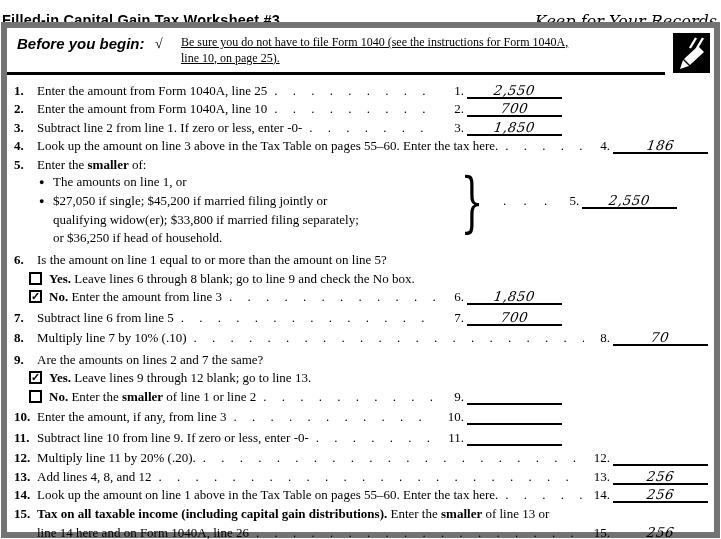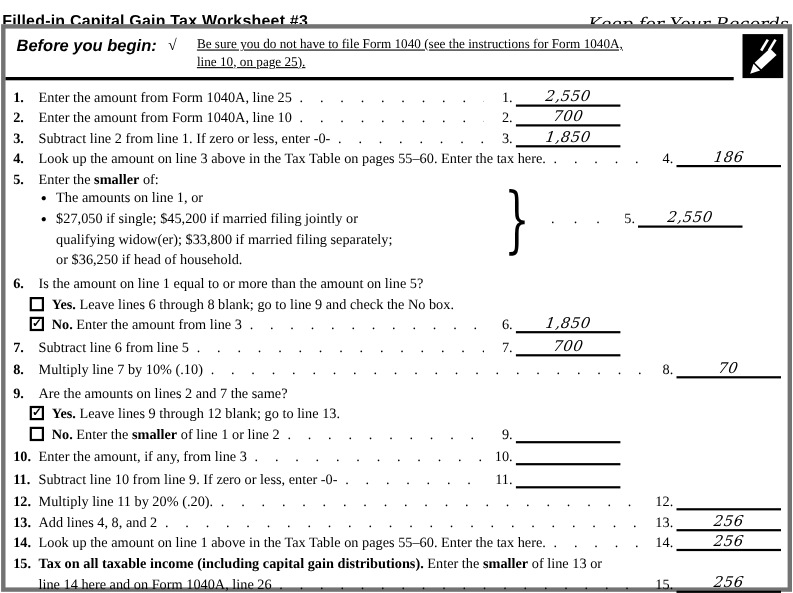--- a/index.html
+++ b/index.html
@@ -9,21 +9,21 @@
     background:#ffffff; color:#000000;
     font-family:"Liberation Serif", serif;
     font-size:13px;
     position:relative;
   }
   
   .hdr { display:flex; justify-content:space-between; align-items:flex-start; padding:12px 4px 0 2px; height:21px; }
   .hdr-title { font-family:"Liberation Sans", sans-serif; font-weight:bold; font-size:14.5px; letter-spacing:.2px; }
   .hdr-records { font-family:"DejaVu Serif", serif; font-style:italic; font-size:16px; }
   
-  .box { position:absolute; top:22px; left:1px; right:1px; bottom:1px; border:4px solid #737373; background:#fff; }
+  .box { position:absolute; top:22px; left:1px; right:1px; bottom:1px; border:6px solid #737373; background:#fff; }
   
   .before { position:relative; height:47px; padding:7px 0 0 10px; }
   .before-rule { position:absolute; left:0; right:49px; bottom:0; border-bottom:3px solid #000; }
   .byb { display:flex; align-items:flex-start; }
   .byb-label { font-family:"Liberation Sans", sans-serif; font-weight:bold; font-style:italic; font-size:15px; width:138px; flex:none; }
   .byb-check { width:26px; flex:none; font-size:14px; padding-top:1px; }
   .byb-text { width:408px; font-size:12px; line-height:15.5px;text-decoration:underline; }
   .pencil-box { position:absolute; top:5px; right:4px; width:37px; height:40px; background:#000; display:flex; align-items:center; justify-content:center; }
   
   .rows { padding:5px 6px 0 7px; }
@@ -249,21 +249,21 @@
       <span class="txt">Multiply line 11 by 20% (.20).</span>
       <span class="dots">. . . . . . . . . . . . . . . . . . . . . . . . . . . . . . . . . . . . . . . . . . . . . .</span>
       <span class="entry">
         <span class="lbl">12.</span>
         <span class="fill"><span class="val"></span></span>
       </span>
     </div>
 
     <div class="row">
       <span class="num">13.</span>
-      <span class="txt">Add lines 4, 8, and 2</span>
+      <span class="txt">Add lines 4, 8, and 12</span>
       <span class="dots">. . . . . . . . . . . . . . . . . . . . . . . . . . . . . . . . . . . . . . . . . . . . . .</span>
       <span class="entry">
         <span class="lbl">13.</span>
         <span class="fill"><span class="val">256</span></span>
       </span>
     </div>
 
     <div class="row">
       <span class="num">14.</span>
       <span class="txt">Look up the amount on line 1 above in the Tax Table on pages 55–60. Enter the tax here.</span>

